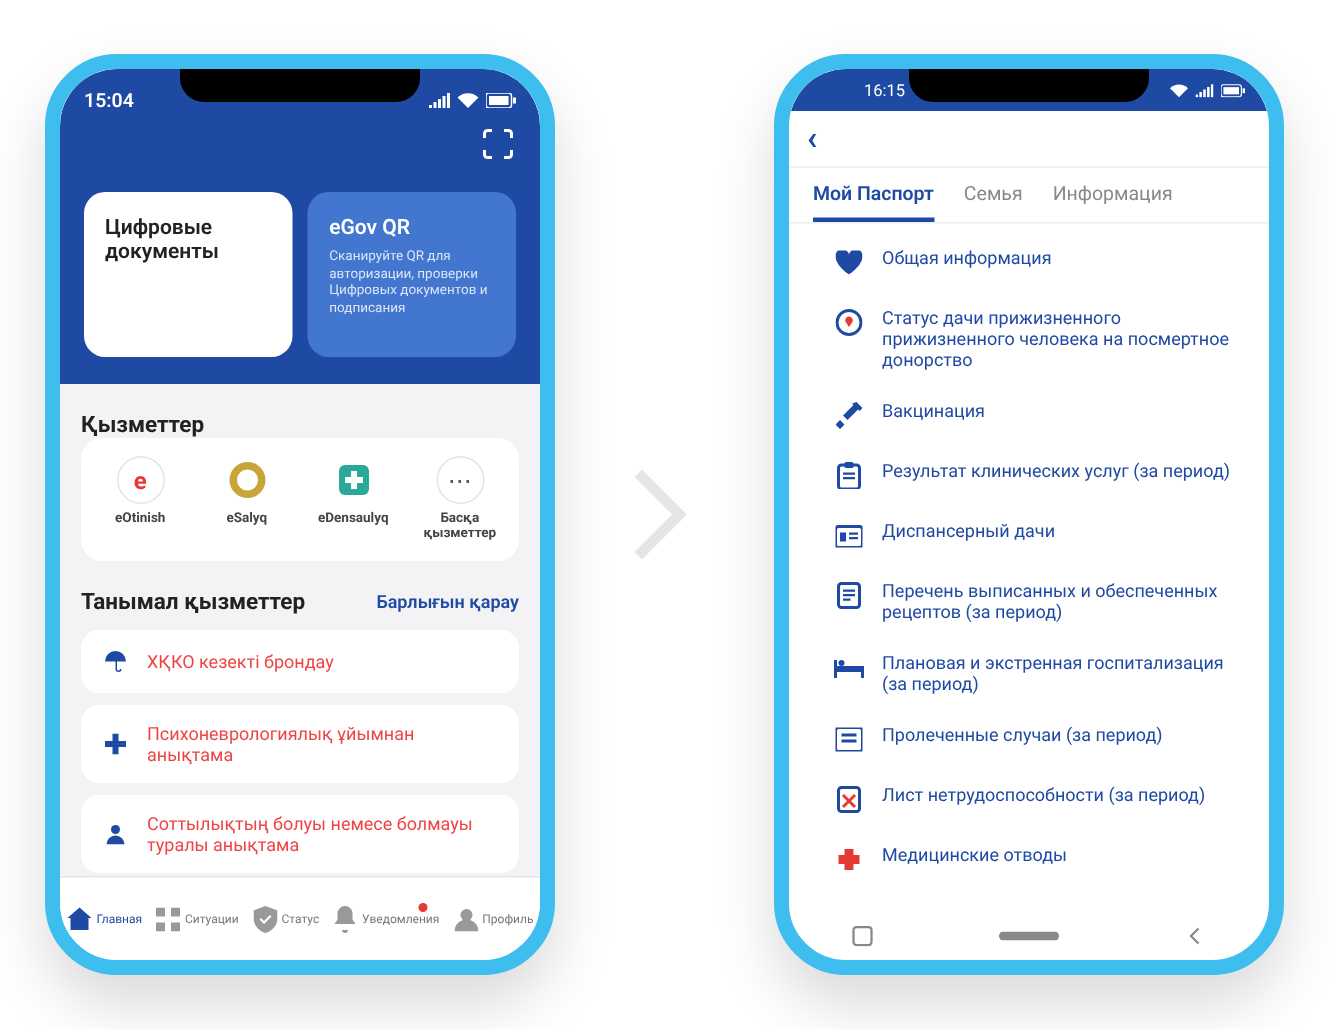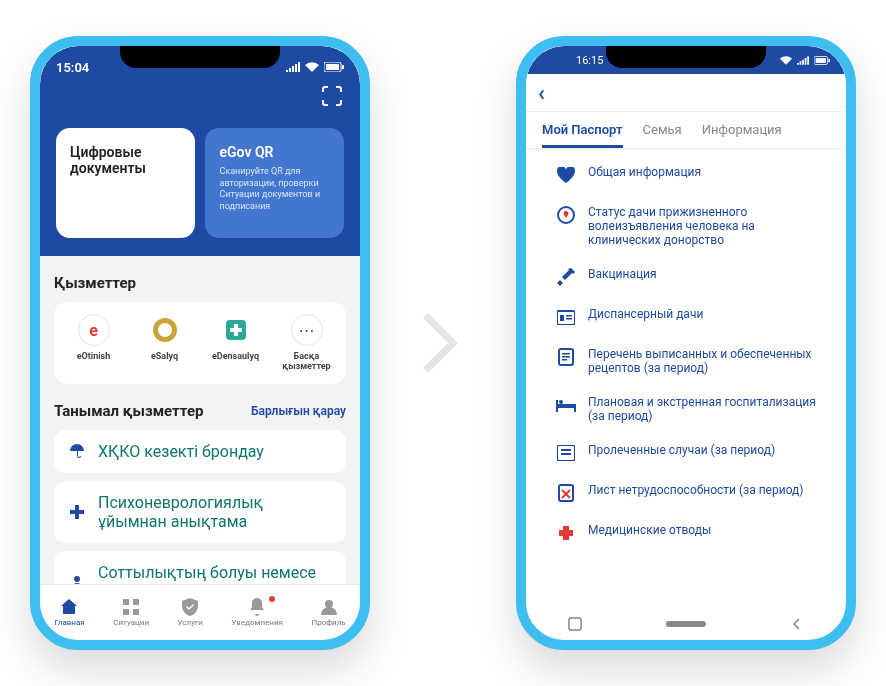--- a/index.html
+++ b/index.html
@@ -75,50 +75,50 @@
   }
   .top-card.blue { background: #4376cf; color: #fff; padding-left: 15px; }
   .top-card h4 { font-size: 14px; font-weight: 600; margin-bottom: 6px; }
   .top-card p  { font-size: 9px; color: #dbe6f8; line-height: 1.3; }
   .p1-body {
     flex: 1;
     background: #f3f3f5;
     padding: 18px 14px 4px 14px;
     overflow: hidden;
   }
-  .section-title { font-size: 15px; font-weight: 700; color: #222; margin-bottom: 10px; }
+  .section-title { font-size: 15px; font-weight: 700; color: #222; }
   .services-row {
     background: #fff;
     border-radius: 14px;
     display: flex;
     justify-content: space-around;
     padding: 12px 4px;
     margin-bottom: 18px;
   }
   .svc { display:flex; flex-direction:column; align-items:center; gap:6px; width:70px; }
   .svc-ic { width:32px; height:32px; border-radius:50%; display:flex; align-items:center; justify-content:center; font-size:16px; }
   .svc-label { font-size:9px; color:#444; text-align:center; line-height:1.1;font-weight:bold; }
   .pop-header { display:flex; justify-content:space-between; align-items:center; margin-bottom:10px; }
   .view-all { font-size:12px; color:#1f4aa3; font-weight:600; }
   .pop-item {
     background:#fff; border-radius:12px; padding:12px 14px;
     display:flex; align-items:center; gap:12px;
-    font-size:16px; color:#0f766e; margin-bottom:8px;
+    font-size:12px; color:#ef4444; margin-bottom:8px;
   }
   .pop-ic { width:18px; height:18px; display:flex; align-items:center; justify-content:center; color:#1f4aa3; flex-shrink:0; }
   .bottom-nav {
     height: 56px;
     background: #fff;
     border-top: 1px solid #e5e5e8;
     display: flex;
     justify-content: space-around;
     align-items: center;
     flex-shrink: 0;
   }
-  .nav-item { display:flex; flex-direction:column; align-items:center; gap:2px; font-size:8px; color:#777; position:relative; }
+  .nav-item { display:flex; flex-direction:row; align-items:center; gap:2px; font-size:8px; color:#777; position:relative; }
   .nav-item.active { color:#1f4aa3; }
   .nav-ic { width:18px; height:18px; display:flex; align-items:center; justify-content:center; }
   .nav-dot { position:absolute; top:-2px; right:8px; width:6px; height:6px; background:#e53935; border-radius:50%; }
   
   .p2-top {
     background: #1f4aa3; color:#fff;
     height: 28px;
     display:flex; justify-content:space-between; align-items:center;
     padding: 0 16px 0 50px;
     font-size:11px;
@@ -180,21 +180,21 @@
               </svg>
           </span>
         </div>
         <div class="scan-corner"></div>
         <div class="cards-row">
           <div class="top-card">
             <h4>Цифровые документы</h4>
           </div>
           <div class="top-card blue">
             <h4>eGov QR</h4>
-            <p>Сканируйте QR для авторизации, проверки Ситуации документов и подписания</p>
+            <p>Сканируйте QR для авторизации, проверки Цифровых документов и подписания</p>
           </div>
         </div>
       </div>
 
       <div class="p1-body">
         <div class="section-title">Қызметтер</div>
         <div class="services-row">
           <div class="svc">
             <div class="svc-ic" style="background:#fff;border:1px solid #e3e3e8;color:#e53935;font-weight:700;">e</div>
             <div class="svc-label">eOtinish</div>
@@ -277,21 +277,21 @@
             </span>
           <span>Ситуации</span>
         </div>
         <div class="nav-item">
           <span class="nav-ic">
               <svg width="16" height="18" viewBox="0 0 16 18">
                 <path fill="#999" d="M8 0l8 3v5c0 5-4 9-8 10C4 17 0 13 0 8V3z"></path>
                 <path fill="#fff" d="M5 8l2 2 4-4 1 1-5 5-3-3z"></path>
               </svg>
             </span>
-          <span>Услуги</span>
+          <span>Статус</span>
         </div>
         <div class="nav-item">
           <span class="nav-dot"></span>
           <span class="nav-ic">
               <svg width="16" height="18" viewBox="0 0 16 18">
                 <path fill="#999" d="M8 0a5 5 0 015 5v4l2 3H1l2-3V5a5 5 0 015-5zm0 18a2 2 0 002-2H6a2 2 0 002 2z"></path>
               </svg>
             </span>
           <span>Уведомления</span>
         </div>
@@ -353,29 +353,40 @@
             </span>
           <span>Общая информация</span>
         </div>
         <div class="med-item">
           <span class="med-ic">
               <svg width="18" height="18" viewBox="0 0 18 18">
                 <circle cx="9" cy="9" r="8" fill="none" stroke="#1f4aa3" stroke-width="2"></circle>
                 <path fill="#e53935" d="M9 5a2.5 2.5 0 00-2 4l2 3 2-3a2.5 2.5 0 00-2-4z"></path>
               </svg>
             </span>
-          <span>Статус дачи прижизненного волеизъявления человека на клинических донорство</span>
+          <span>Статус дачи прижизненного прижизненного человека на посмертное донорство</span>
         </div>
         <div class="med-item">
           <span class="med-ic">
               <svg width="18" height="18" viewBox="0 0 18 18">
                 <path fill="#1f4aa3" d="M14 0l4 4-2 2-1-1-7 7-3-3 7-7-1-1zM3 12l3 3-3 3-3-3z"></path>
               </svg>
             </span>
           <span>Вакцинация</span>
+        </div>
+        <div class="med-item">
+          <span class="med-ic">
+              <svg width="16" height="18" viewBox="0 0 16 18">
+                <rect x="1" y="2" width="14" height="16" rx="2" fill="none" stroke="#1f4aa3" stroke-width="2"></rect>
+                <rect x="5" y="0" width="6" height="4" rx="1" fill="#1f4aa3"></rect>
+                <rect x="4" y="7" width="8" height="1.5" fill="#1f4aa3"></rect>
+                <rect x="4" y="10" width="8" height="1.5" fill="#1f4aa3"></rect>
+              </svg>
+            </span>
+          <span>Результат клинических услуг (за период)</span>
         </div>
         <div class="med-item">
           <span class="med-ic">
               <svg width="18" height="16" viewBox="0 0 18 16">
                 <rect x="0" y="2" width="18" height="14" rx="2" fill="none" stroke="#1f4aa3" stroke-width="2"></rect>
                 <rect x="3" y="6" width="4" height="6" fill="#1f4aa3"></rect>
                 <rect x="9" y="6" width="6" height="1.5" fill="#1f4aa3"></rect>
                 <rect x="9" y="9" width="6" height="1.5" fill="#1f4aa3"></rect>
               </svg>
             </span>

